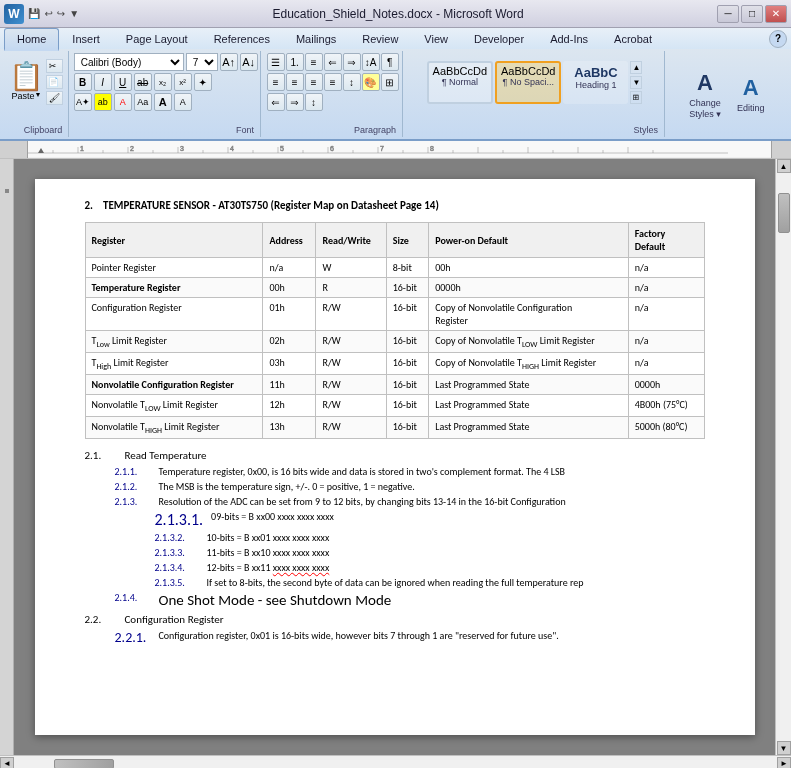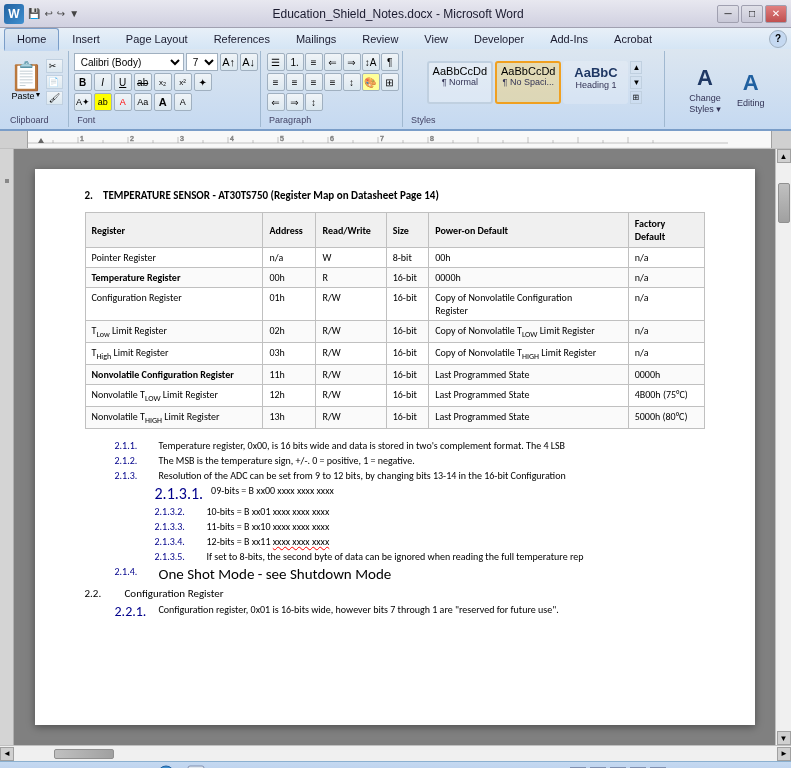--- a/index.html
+++ b/index.html
@@ -51,22 +51,22 @@
       display: flex; align-items: stretch; padding: 2px 4px; gap: 2px;
       background: linear-gradient(to bottom, #dce6f0, #c5d9f1);
     }
     .ribbon-group {
       display: flex; flex-direction: column; align-items: center;
       border-right: 1px solid #a0b8d0; padding: 2px 6px; min-width: 50px;
     }
     .ribbon-group:last-child { border-right: none; }
     .ribbon-group-content { display: flex; align-items: center; gap: 2px; flex: 1; }
     .ribbon-group-label {
-      font-size: 9px; color: #444466; margin-top: 4px;
-      text-align: left; width: 100%;
+      font-size: 9px; color: #444466; margin-top: 14px;
+      text-align: right; width: 100%;
     }
 
     
     .clipboard-group { min-width: 60px; }
     .font-row1 { display: flex; align-items: center; gap: 2px; }
     .font-row2 { display: flex; align-items: center; gap: 2px; }
     .font-select {
       width: 110px; height: 18px; font-size: 10px;
       border: 1px solid #a0b0c0; background: white; padding: 0 2px;
     }
@@ -493,20 +493,24 @@
             <td>Nonvolatile T<sub>HIGH</sub> Limit Register</td>
             <td>13h</td>
             <td>R/W</td>
             <td>16-bit</td>
             <td>Last Programmed State</td>
             <td>5000h (80°C)</td>
           </tr>
         </tbody>
       </table>
 
+      <div style="display:flex;gap:10px;margin-bottom:3px;">
+        <span style="font-size:11px;min-width:30px;">2.1.</span>
+        <span style="font-size:11px;">Read Temperature</span>
+      </div>
 
       <div style="margin-left:30px;display:flex;gap:8px;margin-bottom:2px;">
         <span style="font-size:10px;min-width:36px;color:#00008b;">2.1.1.</span>
         <span style="font-size:10px;">Temperature register, 0x00, is 16 bits wide and data is stored in two's complement format.  The 4 LSB</span>
       </div>
 
       <div style="margin-left:30px;display:flex;gap:8px;margin-bottom:2px;">
         <span style="font-size:10px;min-width:36px;color:#00008b;">2.1.2.</span>
         <span style="font-size:10px;">The MSB is the temperature sign, +/-. 0 = positive,  1 = negative.</span>
       </div>

